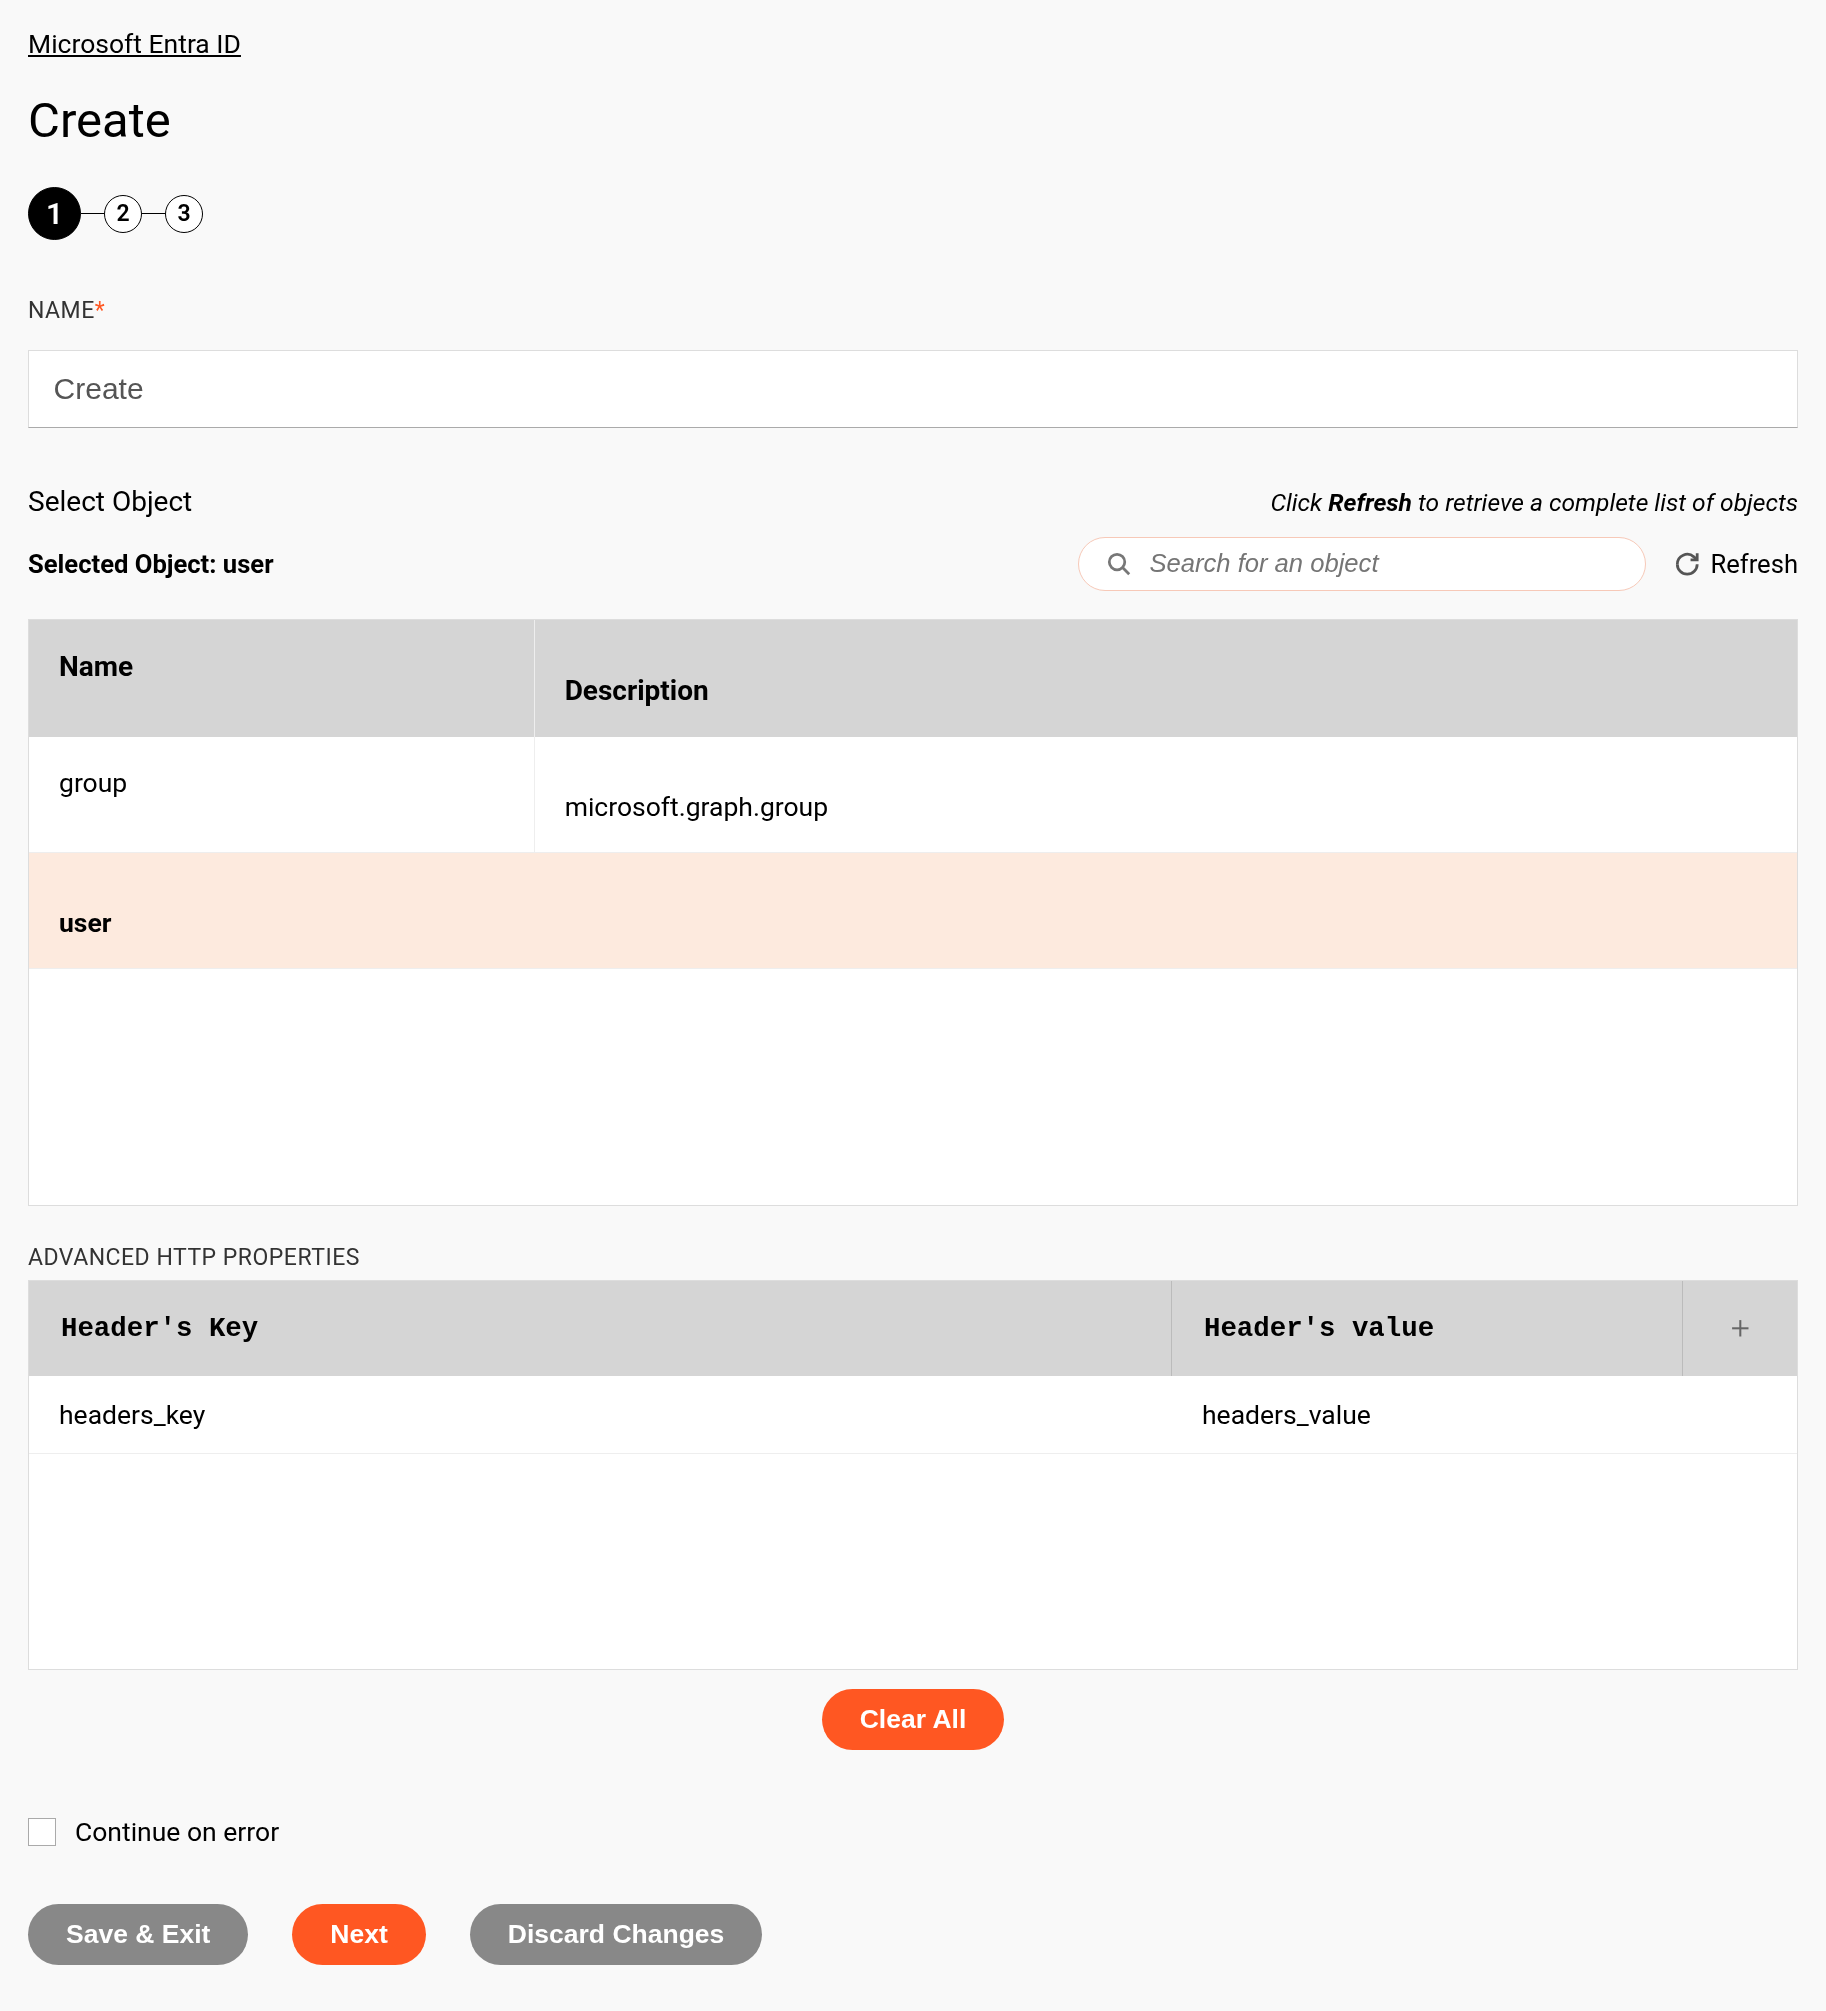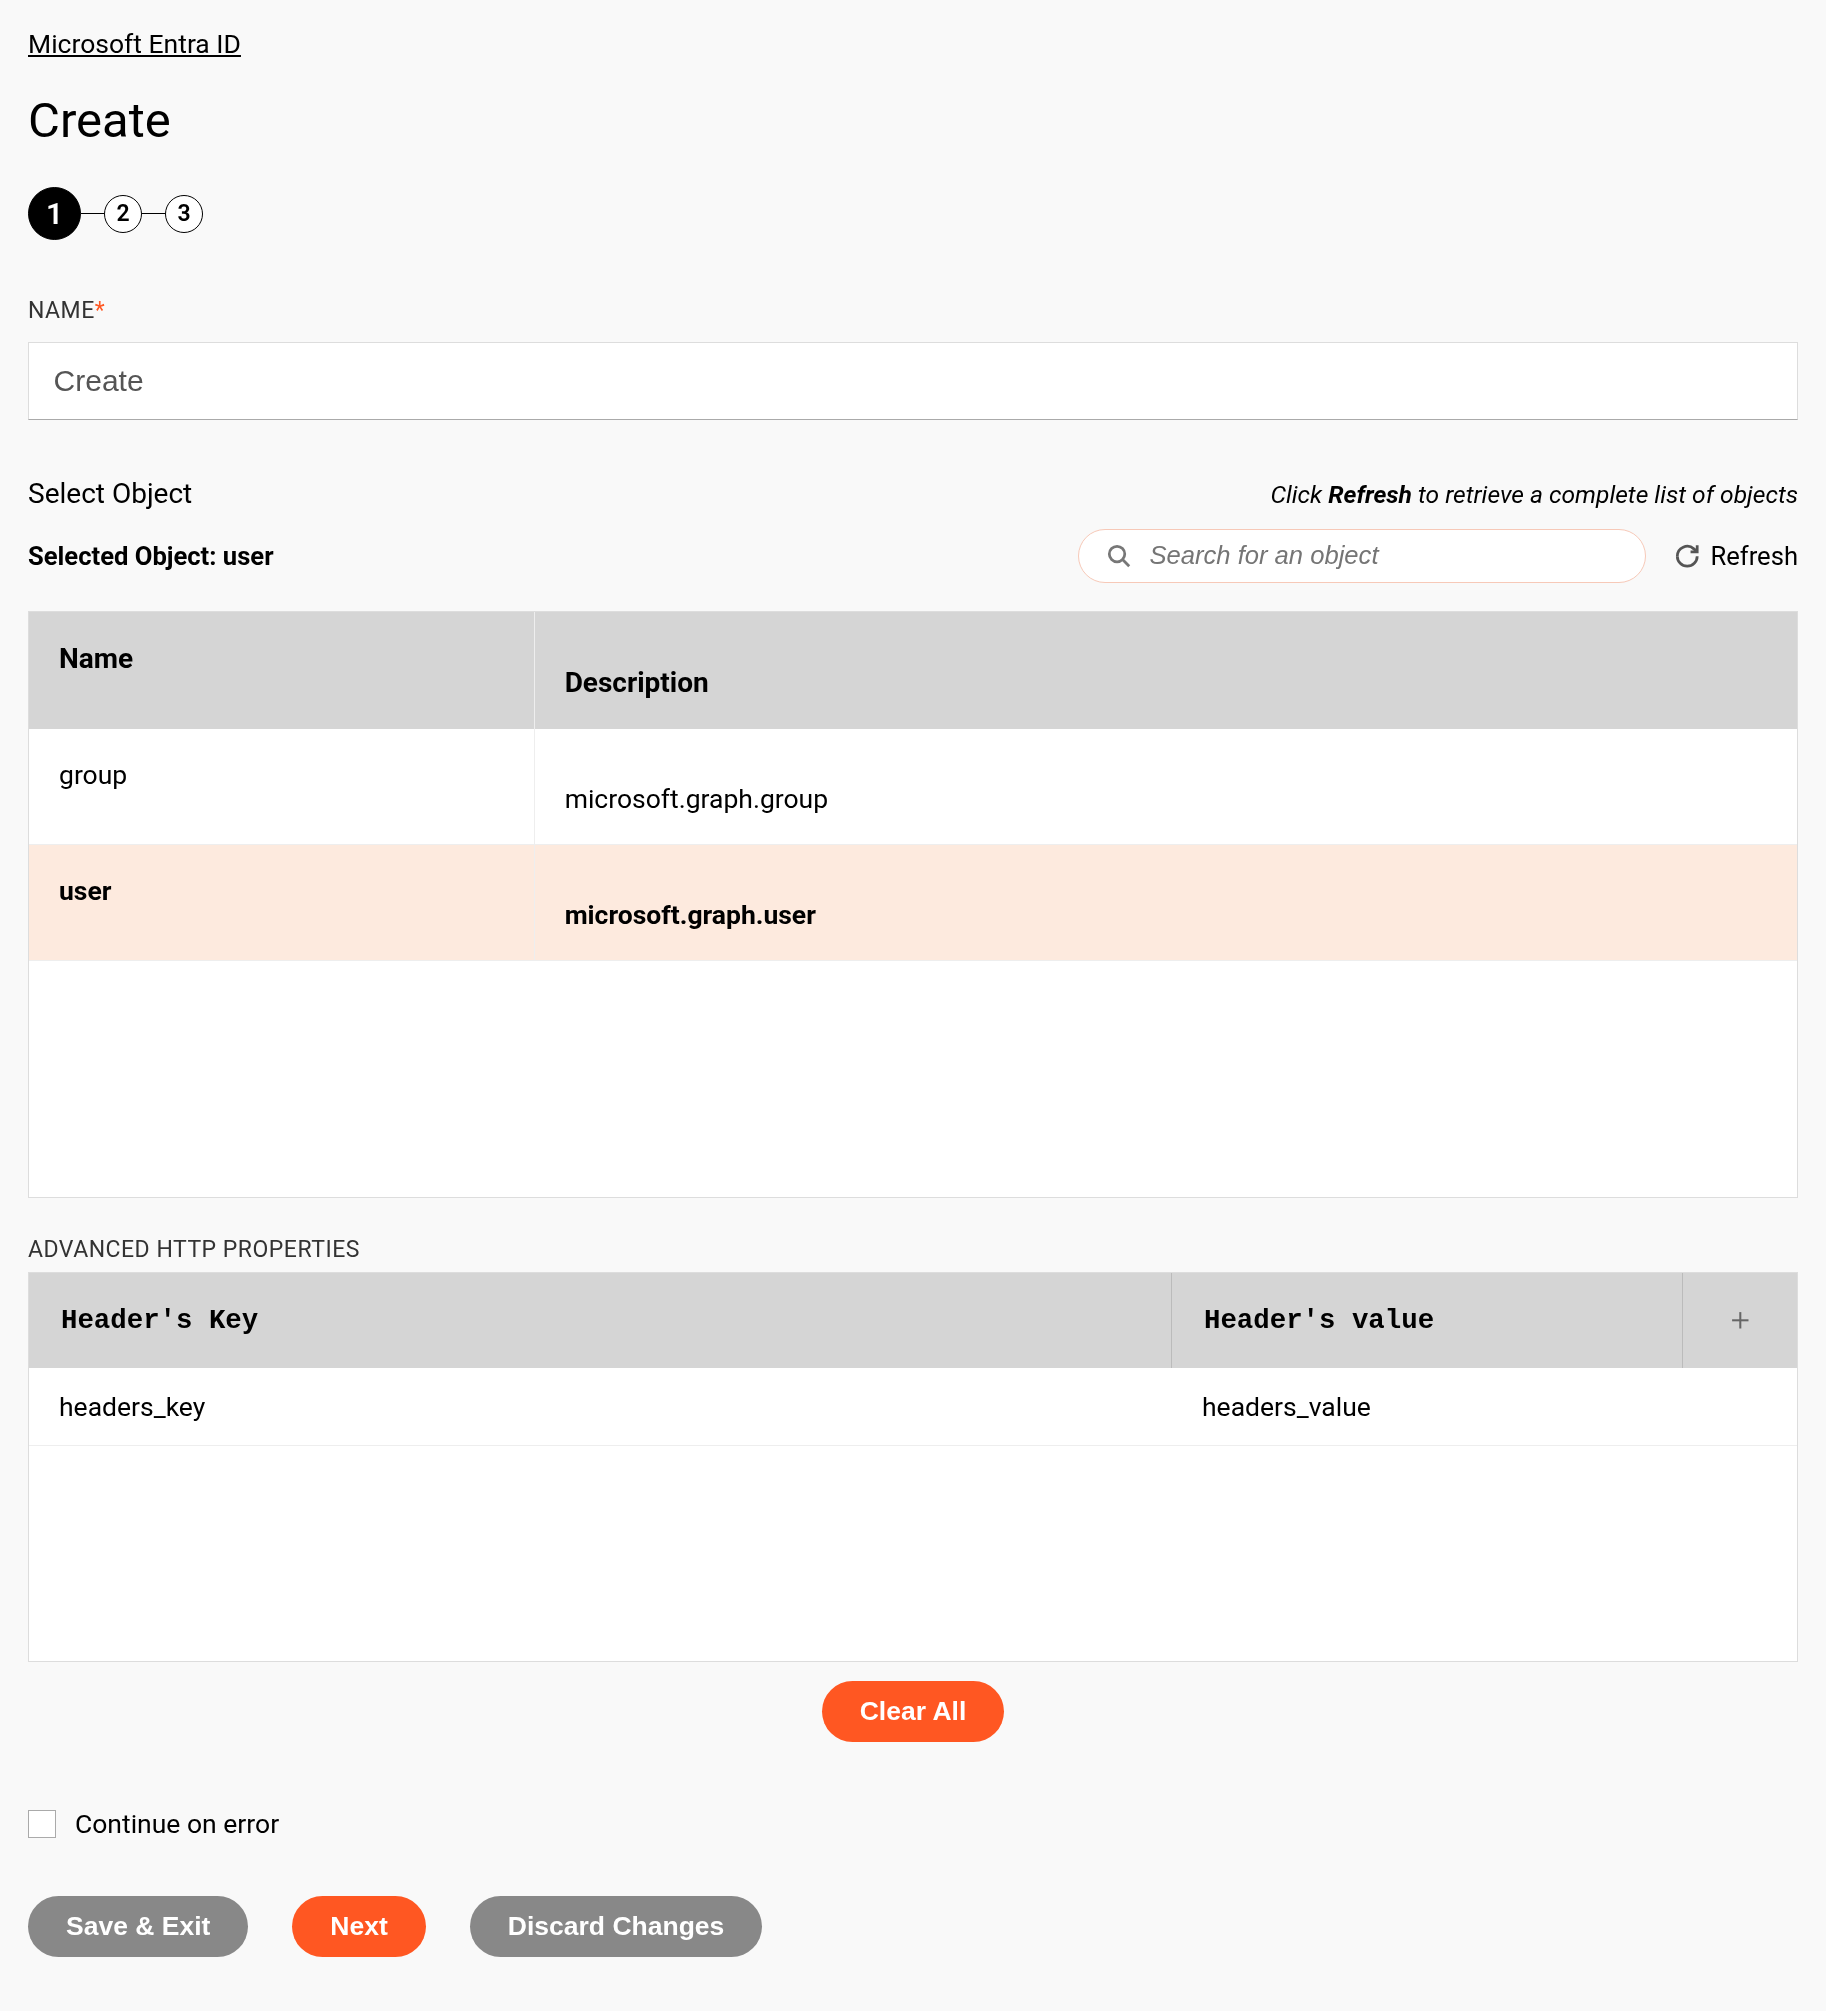--- a/index.html
+++ b/index.html
@@ -51,21 +51,21 @@
     }
     .step-connector {
       width: 23px;
       height: 1.9px;
       background: #000;
     }
     .field-label {
       font-size: 23px;
       letter-spacing: 0.5px;
       color: #333;
-      margin-bottom: 18px;
+      margin-bottom: 26px;
     }
     .required {
       color: #ff5722;
     }
     .text-input {
       width: 100%;
       border: 0.9px solid #ddd;
       border-bottom: 1.9px solid #aaa;
       padding: 21px 24.6px;
       font-size: 30px;
@@ -273,21 +273,20 @@
     <div class="cell name-col">Name</div>
     <div class="cell">Description</div>
   </div>
   <div class="table-body" id="object-table-body">
       <div class="table-row">
         <div class="cell name-col">group</div>
         <div class="cell">microsoft.graph.group</div>
       </div>
       <div class="table-row selected">
         <div class="cell name-col">user</div>
-        <div class="cell">microsoft.graph.user</div>
       </div>
     </div>
 </div>
 
 <div class="section-label">ADVANCED HTTP PROPERTIES</div>
 <div class="http-table">
   <div class="http-header">
     <div class="hcell key-col">Header's Key</div>
     <div class="hcell val-col">Header's value</div>
     <div class="hcell add-col">

